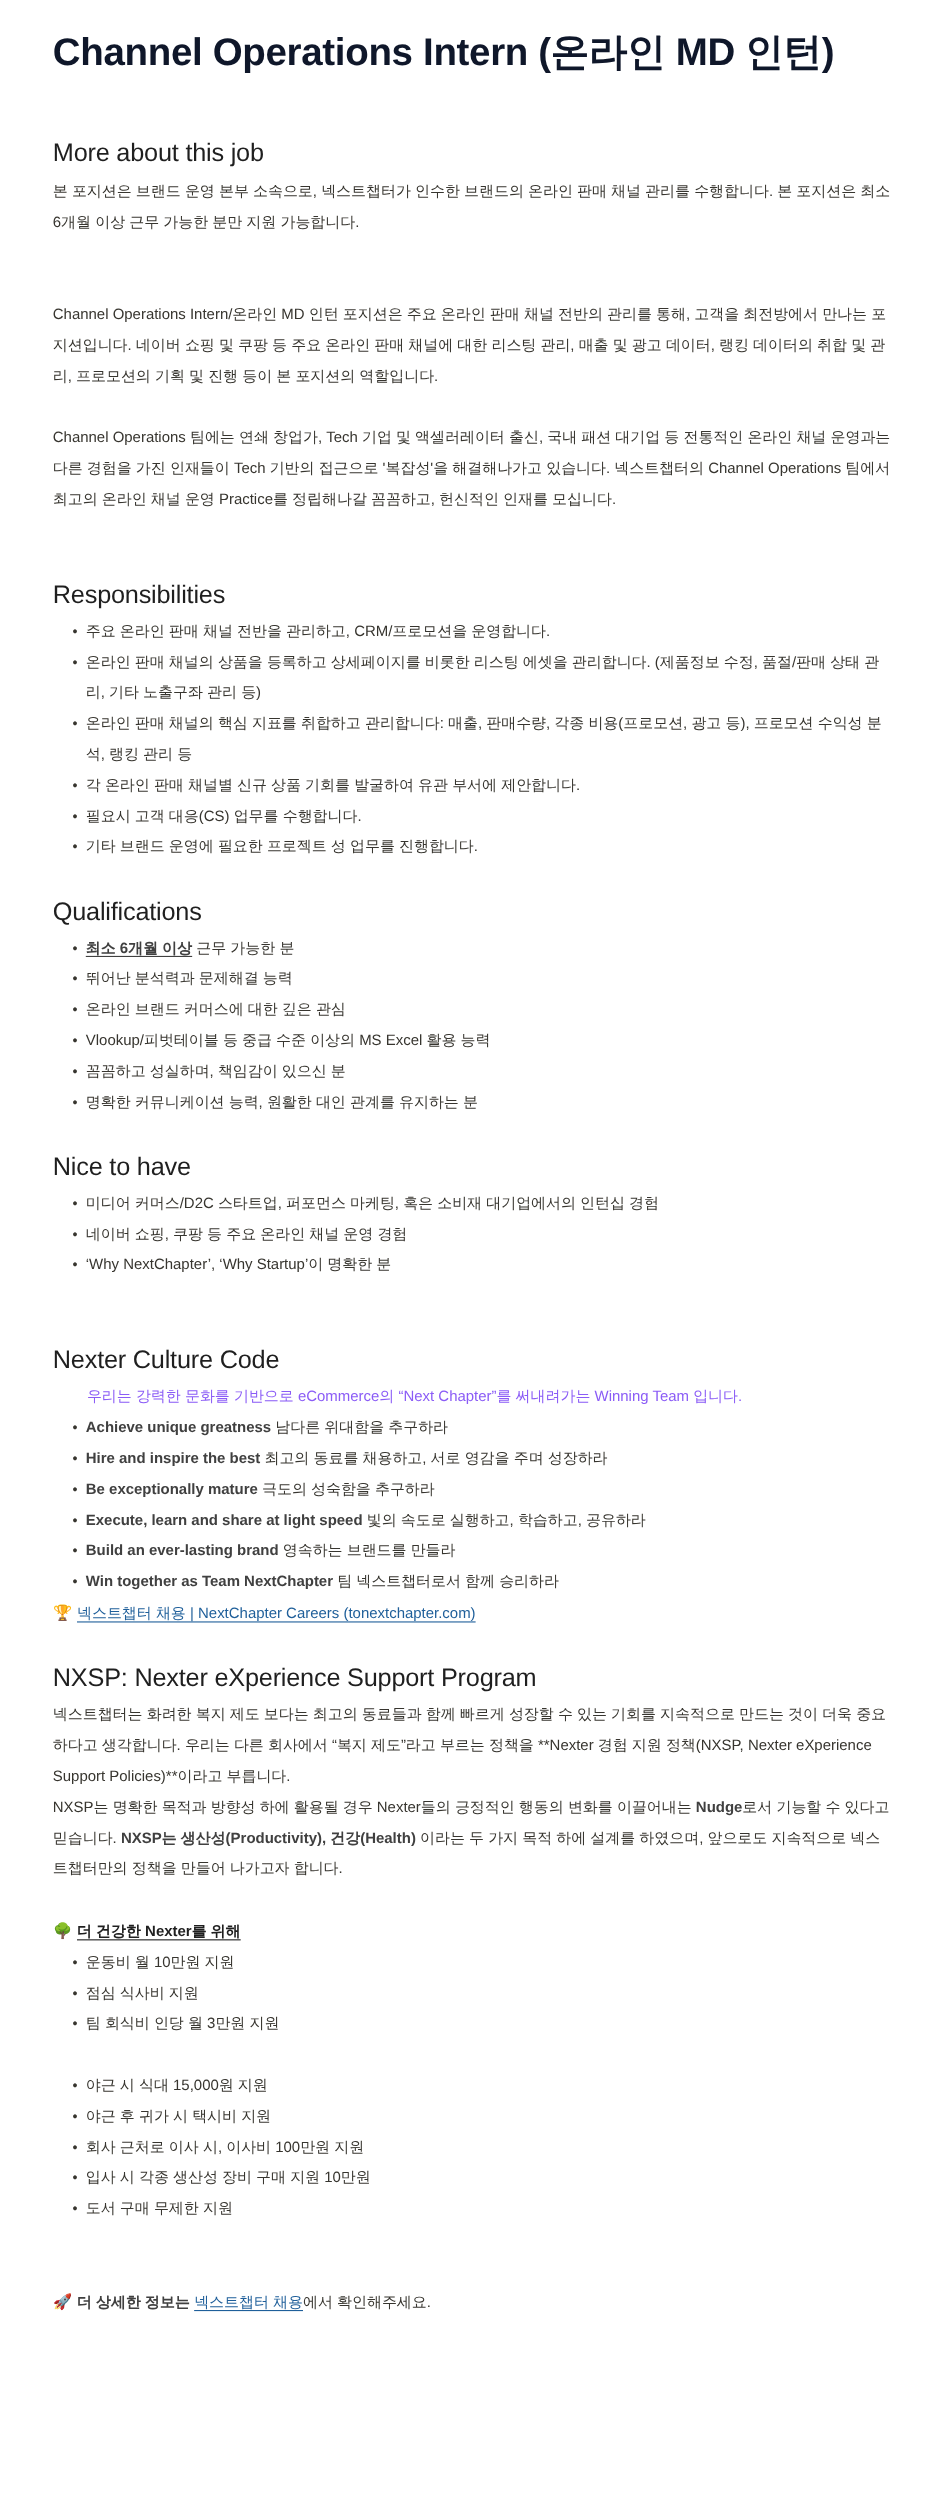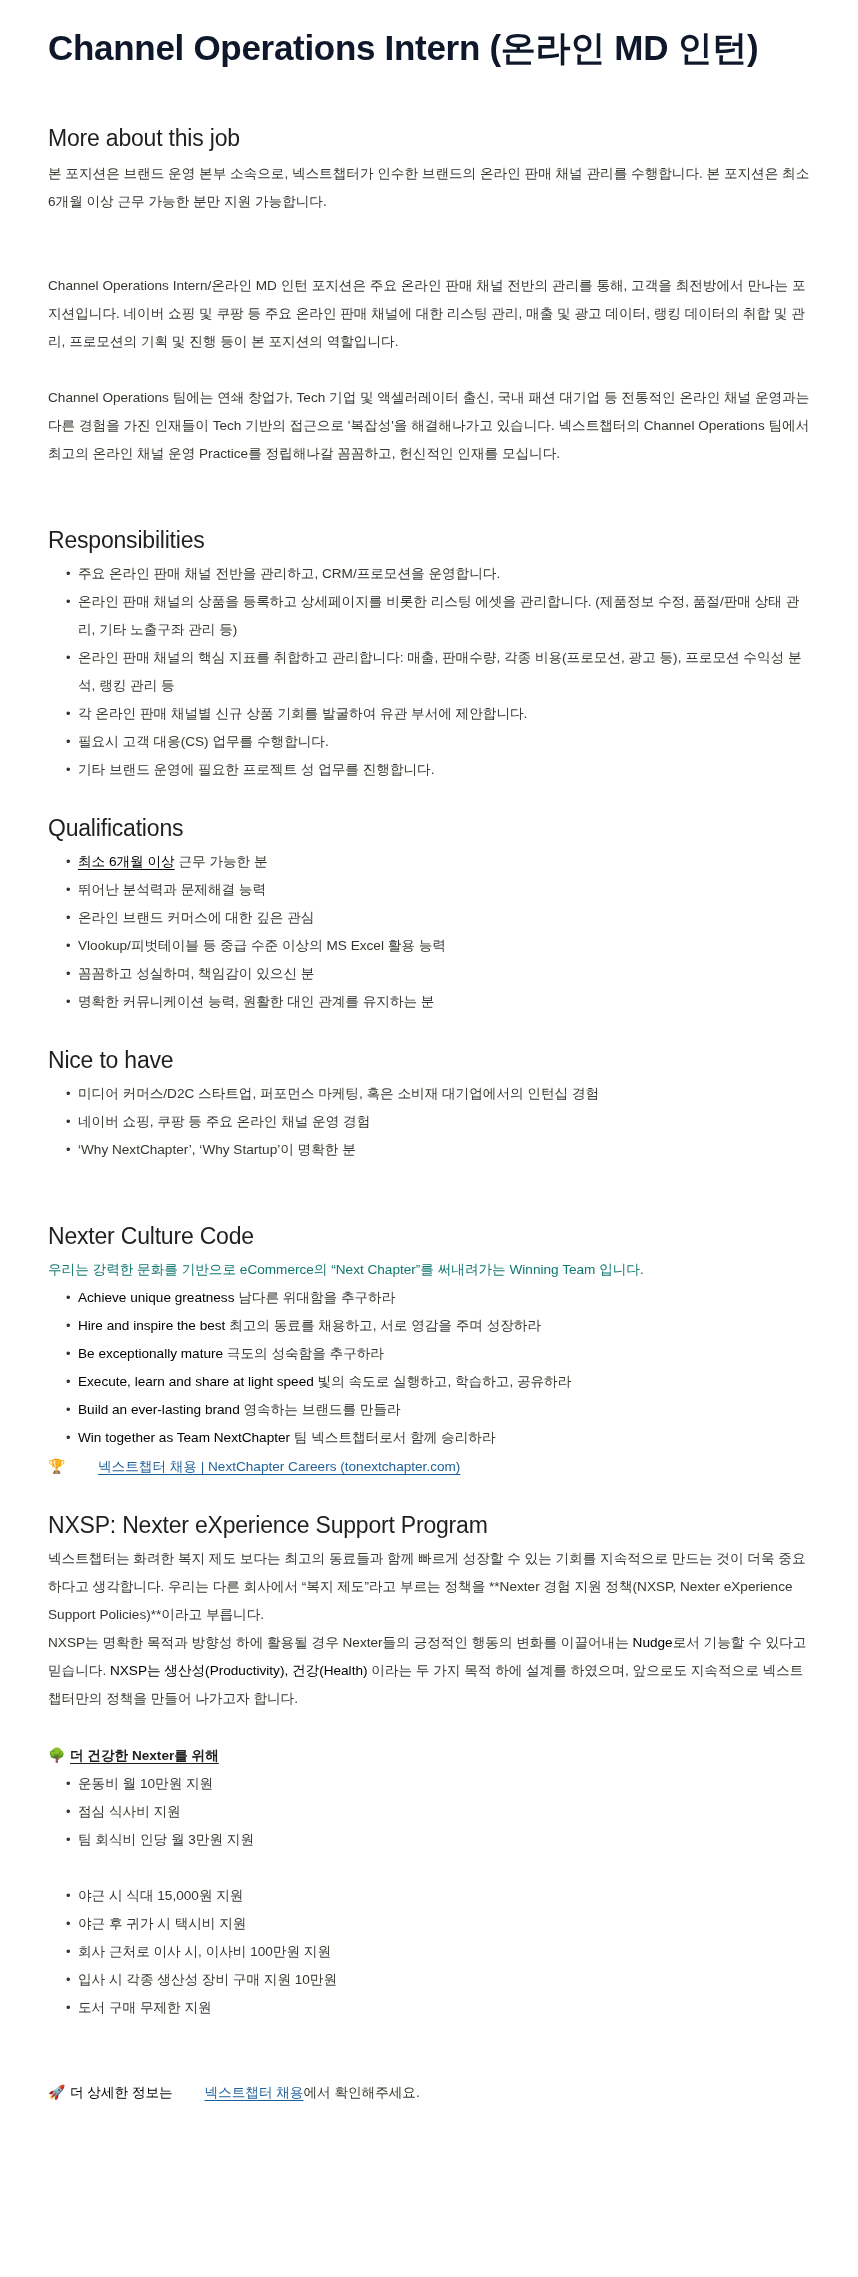--- a/index.html
+++ b/index.html
@@ -24,28 +24,27 @@
   }
   ul { list-style: none; margin: 0; padding: 0 0 0 18px; }
   li {
     position: relative; font-size: 13.6px; line-height: 28px;
     padding-left: 12px; color: #37352f;
   }
   li .bullet {
     position: absolute; left: 0; top: 0; width: 10px;
     font-size: 13px; line-height: 28px; color: #37352f;
   }
-  b { font-weight: 400; color: #000000; }
+  b { font-weight: 700; color: #404040; }
   .u { text-decoration: underline; text-underline-offset: 3px; }
   a, .link {
     color: #1f5f9a; text-decoration: underline; text-underline-offset: 3px;
     cursor: pointer;
-    margin-left: 28px;
   }
-  .blue { color: #0f766e; }
+  .blue { color: #8b5cf6; margin-left: 31px; }
   .spacer-28 { height: 28px; }
   .sub-head {
     font-size: 13.6px; line-height: 28px; font-weight: 700; color: #1f1f1f;
   }
   .sub-head .txt { text-decoration: underline; text-underline-offset: 3px; }
   .emoji { display: inline-block; width: 18px; text-align: center; margin-right: 4px; font-size: 14px; }
 </style>
 </head>
 <body>
 

